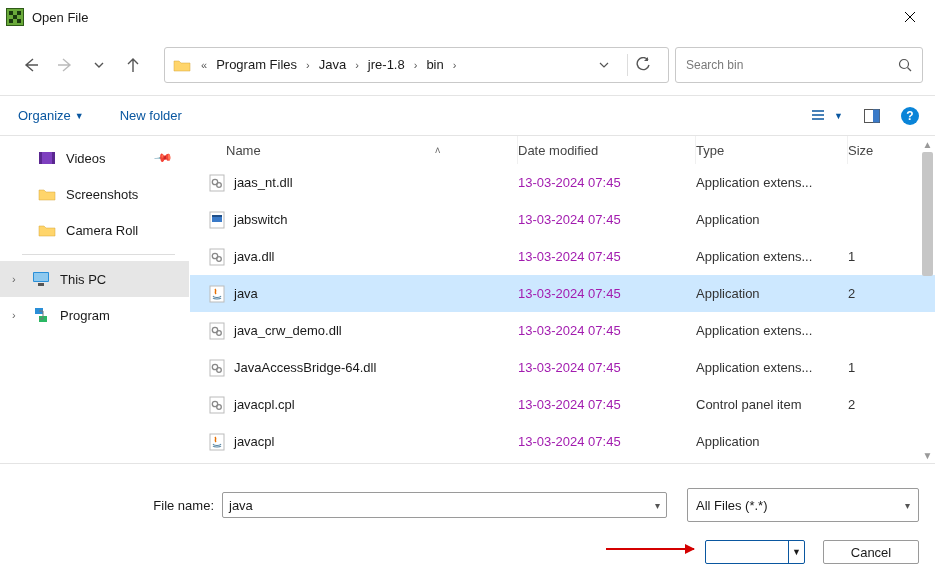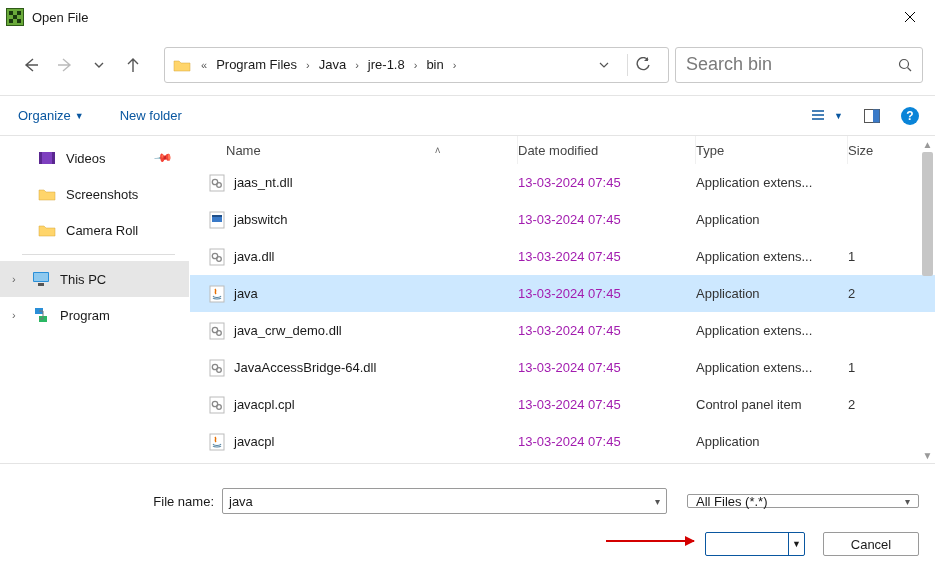--- a/index.html
+++ b/index.html
@@ -88,21 +88,21 @@
   .searchbox {
     width:248px;
     height:36px;
     border:1px solid #c9c9c9;
     border-radius:3px;
     display:flex;
     align-items:center;
     padding:0 10px;
     color:#7a7a7a;
   }
-  .searchbox .ph { flex:1; font-size:18px; }
+  .searchbox .ph { flex:1; font-size:12px; }
   .searchbox .mag { font-size:14px; color:#555;}
 
   
   .toolbar {
     display:flex;
     align-items:center;
     height: 40px;
     padding: 0 16px;
     border-bottom:1px solid #e4e4e4;
   }
@@ -232,21 +232,21 @@
     border-radius:2px;
     display:flex;align-items:center;
     padding:0 6px;
     min-width:0;
     max-width:456px;
   }
   .fn-input .val{flex:1;}
   .fn-input .dd{font-size:10px;color:#555;}
   .filter-select {
     width:232px;
-    height:14px;
+    height:34px;
     border:1px solid #9a9a9a;
     border-radius:2px;
     display:flex;align-items:center;
     padding:0 8px;
     margin-left:12px;
   }
   .filter-select .val{flex:1;}
   .filter-select .dd{font-size:10px;color:#555;}
 
   .btn-row {

